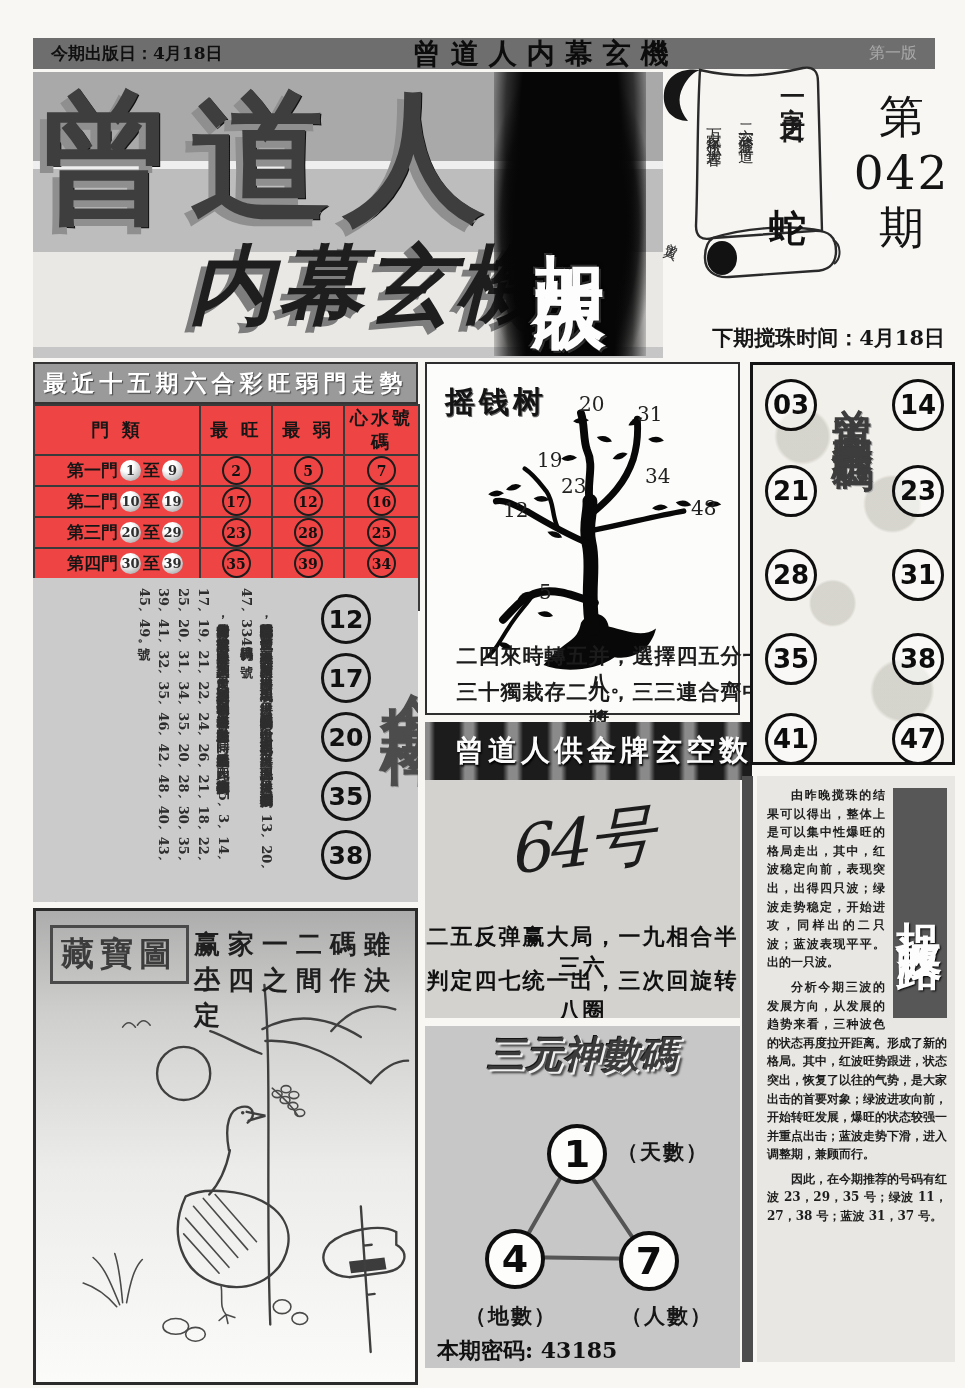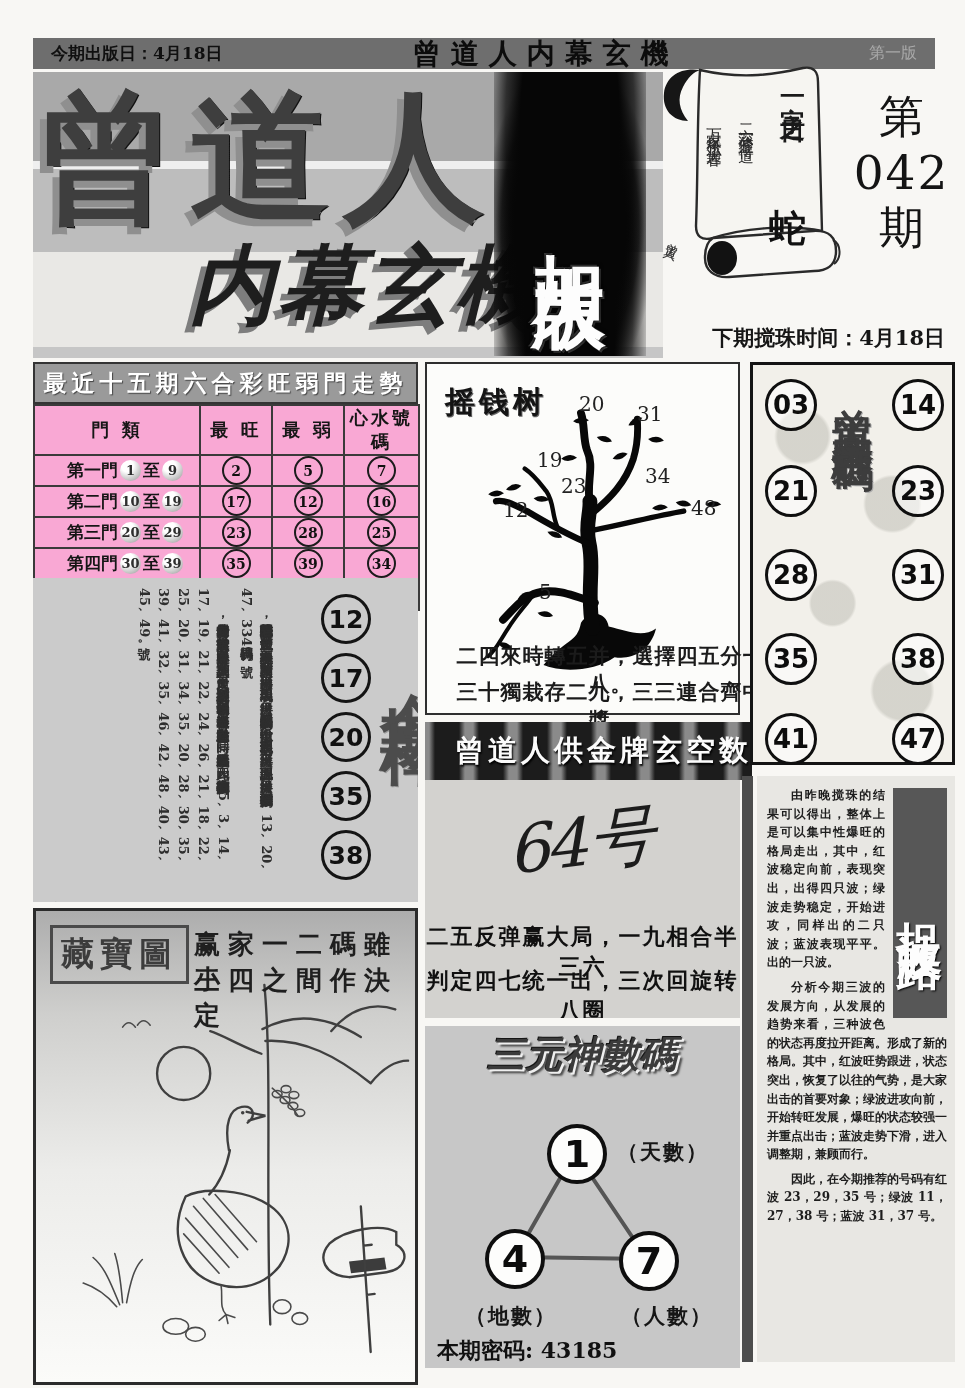--- a/index.html
+++ b/index.html
@@ -43,21 +43,21 @@
   .issue{left:848px;top:92px;width:107px;text-align:center;color:#141414;}
   .issue .c{font-size:45px;line-height:1.1;}
   .issue .n{font-size:47px;line-height:1.3;letter-spacing:2px;font-family:"DejaVu Serif",serif;}
   .next-draw{left:600px;top:324px;width:345px;text-align:right;font-size:21px;font-weight:bold;color:#161616;}
 
   
   .trend{left:33px;top:362px;width:385px;}
   .trend-title{height:42px;background:#9a9a9a;border:2px solid #343434;box-sizing:border-box;
     display:flex;align-items:center;justify-content:center;font-size:23px;font-weight:bold;color:#fff;
     letter-spacing:5px;text-shadow:1px 1px 1px #444;}
-  table.tt{border-collapse:collapse;width:385px;table-layout:fixed;background:#f9a8d4;}
+  table.tt{border-collapse:collapse;width:385px;table-layout:fixed;background:#ef4444;}
   table.tt td,table.tt th{border:2px solid #3a3a3a;text-align:center;padding:0;height:28px;
     font-size:17px;font-weight:bold;color:#161616;}
   table.tt th{height:29px;font-size:18px;letter-spacing:3px;}
   col.c0{width:166px;} col.c1{width:72px;} col.c2{width:72px;} col.c3{width:75px;}
   .door{display:flex;align-items:center;justify-content:center;gap:2px;font-size:17px;font-weight:bold;padding-left:16px;}
   .ball{display:inline-flex;align-items:center;justify-content:center;width:21px;height:21px;border-radius:50%;
     background:radial-gradient(circle at 35% 28%,#ffffff 0 30%,#b9b9b9 75%,#8d8d8d);color:#2e2e2e;
     font-size:13px;font-weight:bold;}
   .cnum{display:inline-flex;align-items:center;justify-content:center;width:25px;height:25px;border-radius:50%;
     border:2px solid #1c1c1c;font-size:14px;font-weight:bold;color:#111;line-height:1;}

